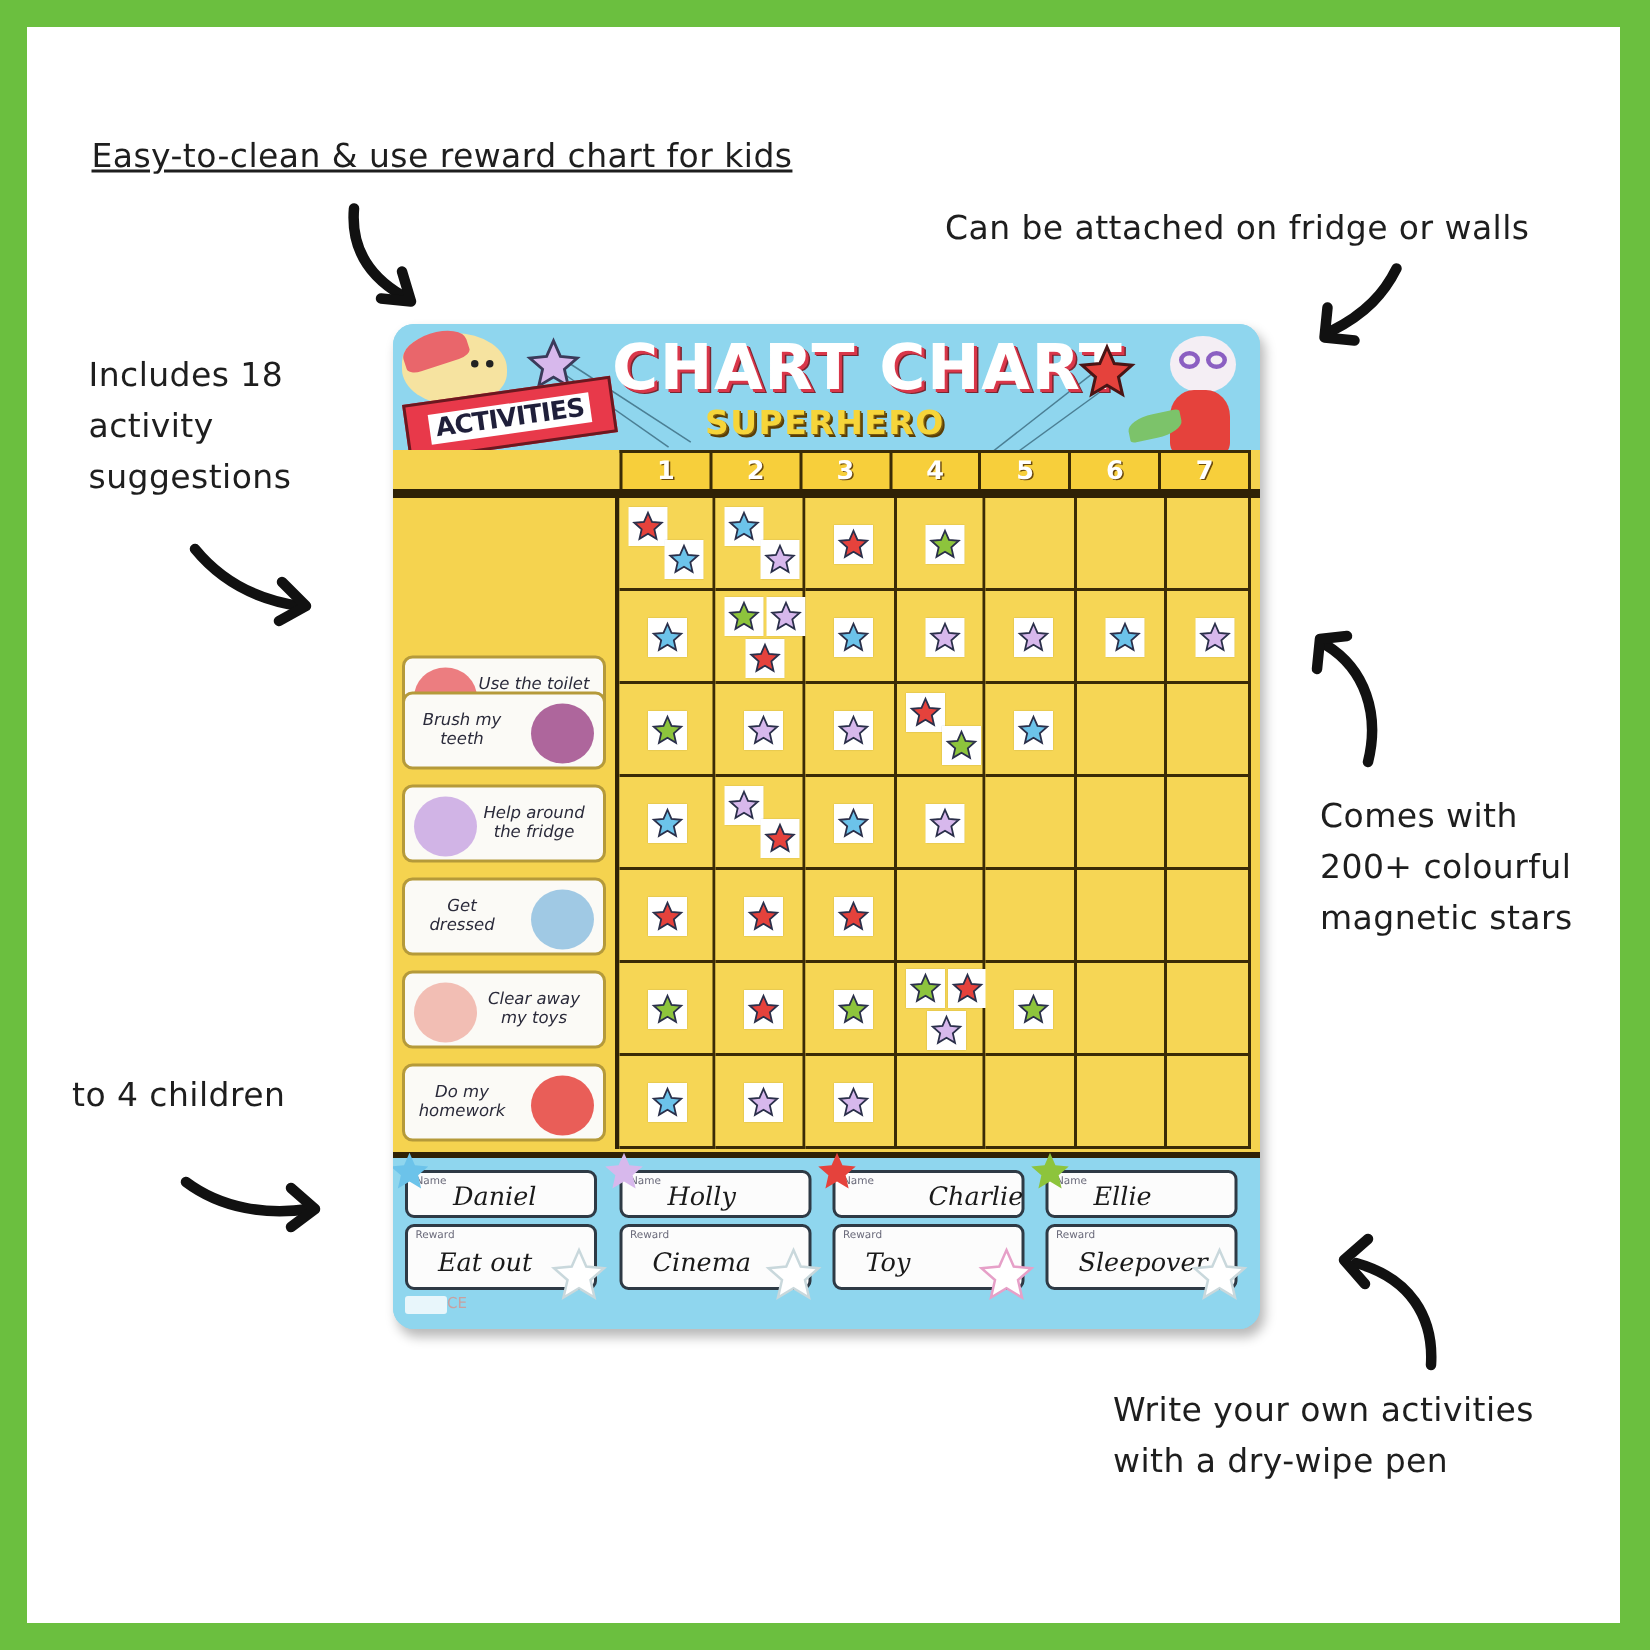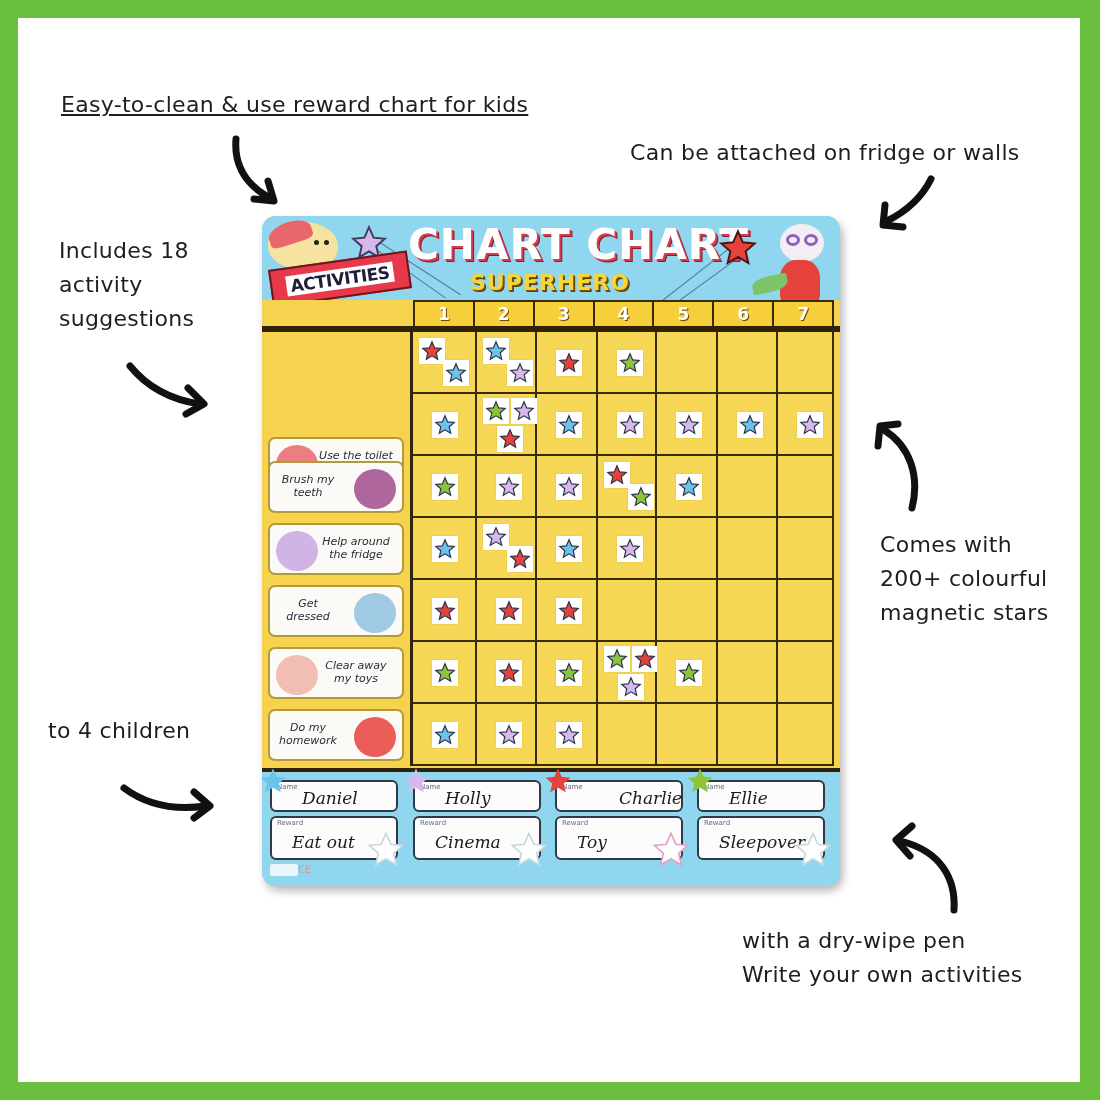--- a/index.html
+++ b/index.html
@@ -98,22 +98,22 @@
       </svg>
   </div>
 
   <div class="arrow" style="left:868px; top:800px;">
     <svg width="80" height="100" viewBox="0 0 80 100">
         <path d="M68 92 C 70 60, 54 34, 18 24" stroke="#111" stroke-width="7" fill="none" stroke-linecap="round"></path>
         <path d="M26 8 L 10 22 L 24 38" stroke="#111" stroke-width="7" fill="none" stroke-linecap="round" stroke-linejoin="round"></path>
       </svg>
   </div>
   <div class="note" style="left:724px; top:906px;">
+    <div>Write your own activities</div>
     <div>with a dry-wipe pen</div>
-    <div>Write your own activities</div>
   </div>
 
   <div class="board" style="left:244px; top:198px;">
     <div class="hdr">
 
       <div class="streak" style="left:110px; top:30px; width:90px; transform:rotate(35deg);"></div>
       <div class="streak" style="left:118px; top:26px; width:96px; transform:rotate(33deg);"></div>
       <div class="streak" style="left:380px; top:100px; width:120px; transform:rotate(-38deg);"></div>
       <div class="streak" style="left:390px; top:104px; width:110px; transform:rotate(-36deg);"></div>
 

